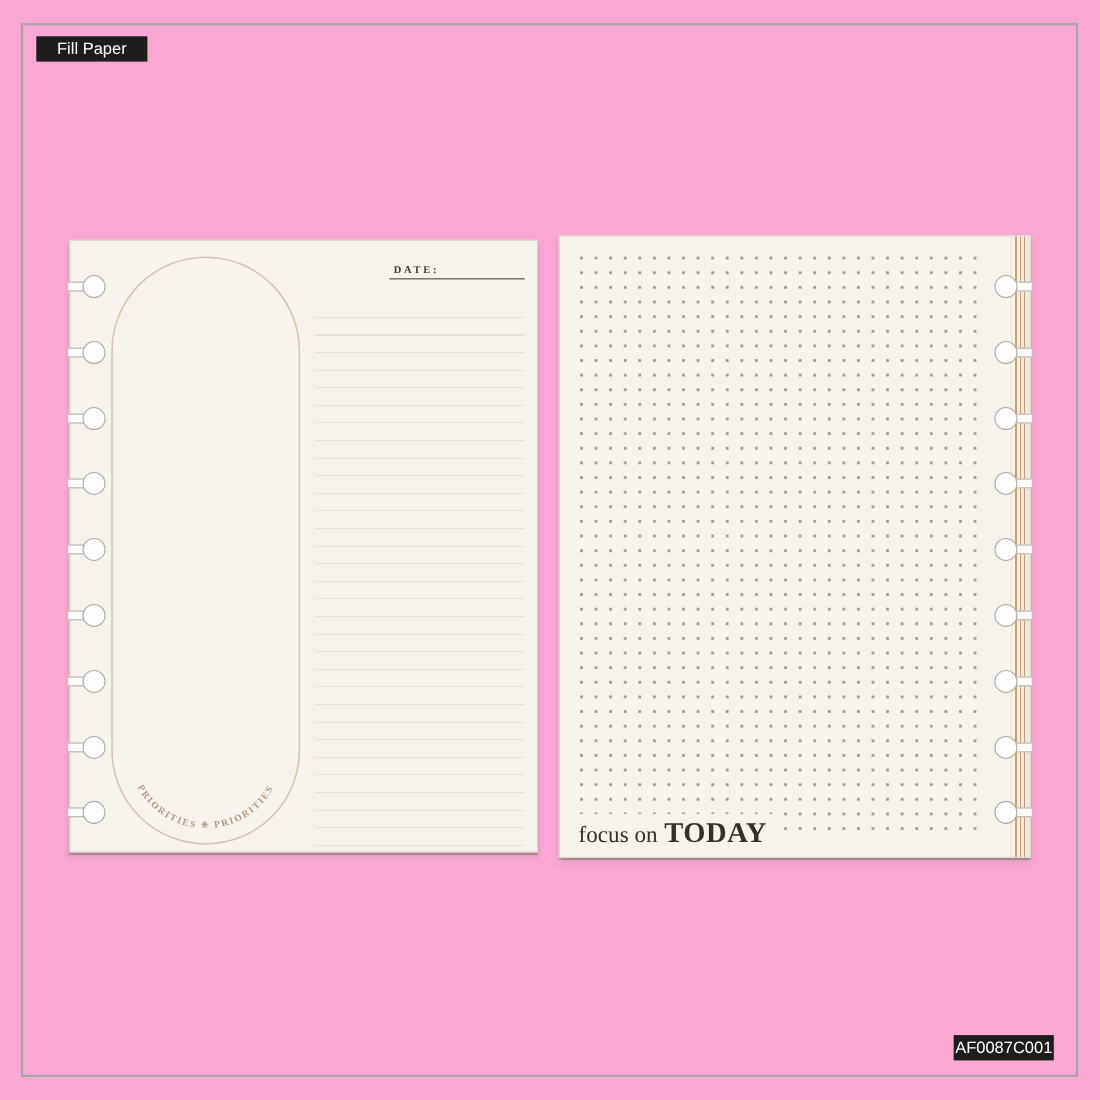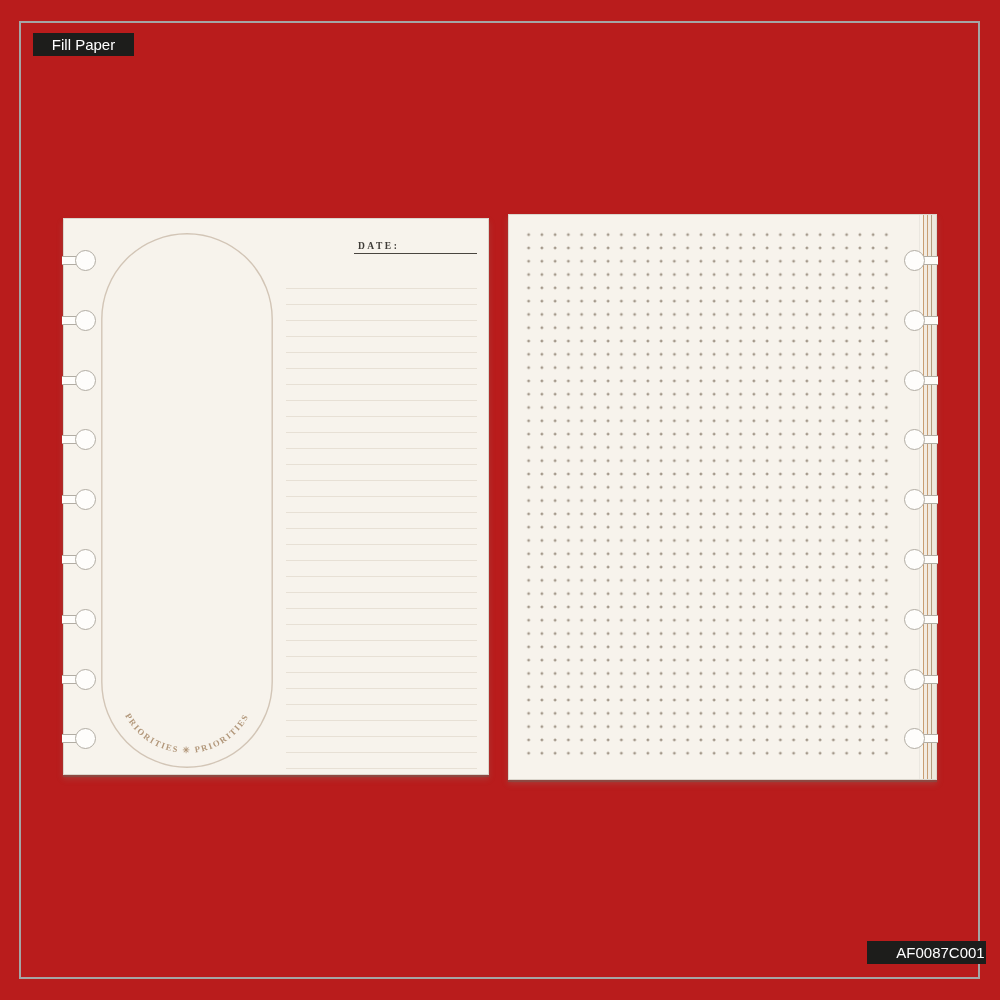--- a/index.html
+++ b/index.html
@@ -1,24 +1,24 @@
 <!DOCTYPE html>
 <html><head>
 <meta charset="utf-8">
 <style>
   html,body{margin:0;padding:0;background:#fff;}
-  .stage{position:relative;width:1000px;height:1000px;background:#b91c1c;overflow:hidden;
+  .stage{position:relative;width:1000px;height:1000px;background:#f9a8d4;overflow:hidden;
          font-family:"Liberation Serif",serif;}
   .frame{position:absolute;left:19px;top:21px;right:20px;bottom:21px;
          border:2px solid #a5a5a5;pointer-events:none;}
   .badge{position:absolute;background:#1d1d1b;color:#fff;z-index:10;
          font-family:"Liberation Sans",sans-serif;font-size:15px;
          display:flex;align-items:center;justify-content:center;}
   .badge-tl{left:33px;top:33px;width:101px;height:23px;}
-  .badge-br{left:867px;top:941px;width:91px;height:23px;padding-left:28px;}
+  .badge-br{left:867px;top:941px;width:91px;height:23px;}
 
   .page{position:absolute;background:#f7f3ec;border:1px solid #dbd6cd;box-sizing:border-box;
         box-shadow:0 2px 1px rgba(104,98,89,.45), 0 4px 6px rgba(140,132,120,.28);}
   .left-page{left:63px;top:218px;width:426px;height:557px;}
   .right-page{left:508px;top:214px;width:429px;height:566px;}
 
   
   .ruled-lines{position:absolute;left:222px;right:11px;top:54px;height:497px;z-index:1;
     background:repeating-linear-gradient(to bottom,rgba(0,0,0,0) 0 15px,#e7e0d5 15px 16px);}
 
@@ -127,20 +127,23 @@
           <i class="slit"></i>
           <i class="head"></i>
         </div>
       </div>
   </div>
 
   <div class="page right-page">
     <div class="dots"></div>
     <div class="stack"></div>
 
+    <div class="page-footer">
+      <span class="footer-prefix">focus on</span><span class="footer-emph">TODAY</span>
+    </div>
 
     <div class="holes">
         <div class="hole" style="top: 34px;">
           <i class="slit"></i>
           <i class="head"></i>
         </div>
         <div class="hole" style="top: 93.8px;">
           <i class="slit"></i>
           <i class="head"></i>
         </div>

